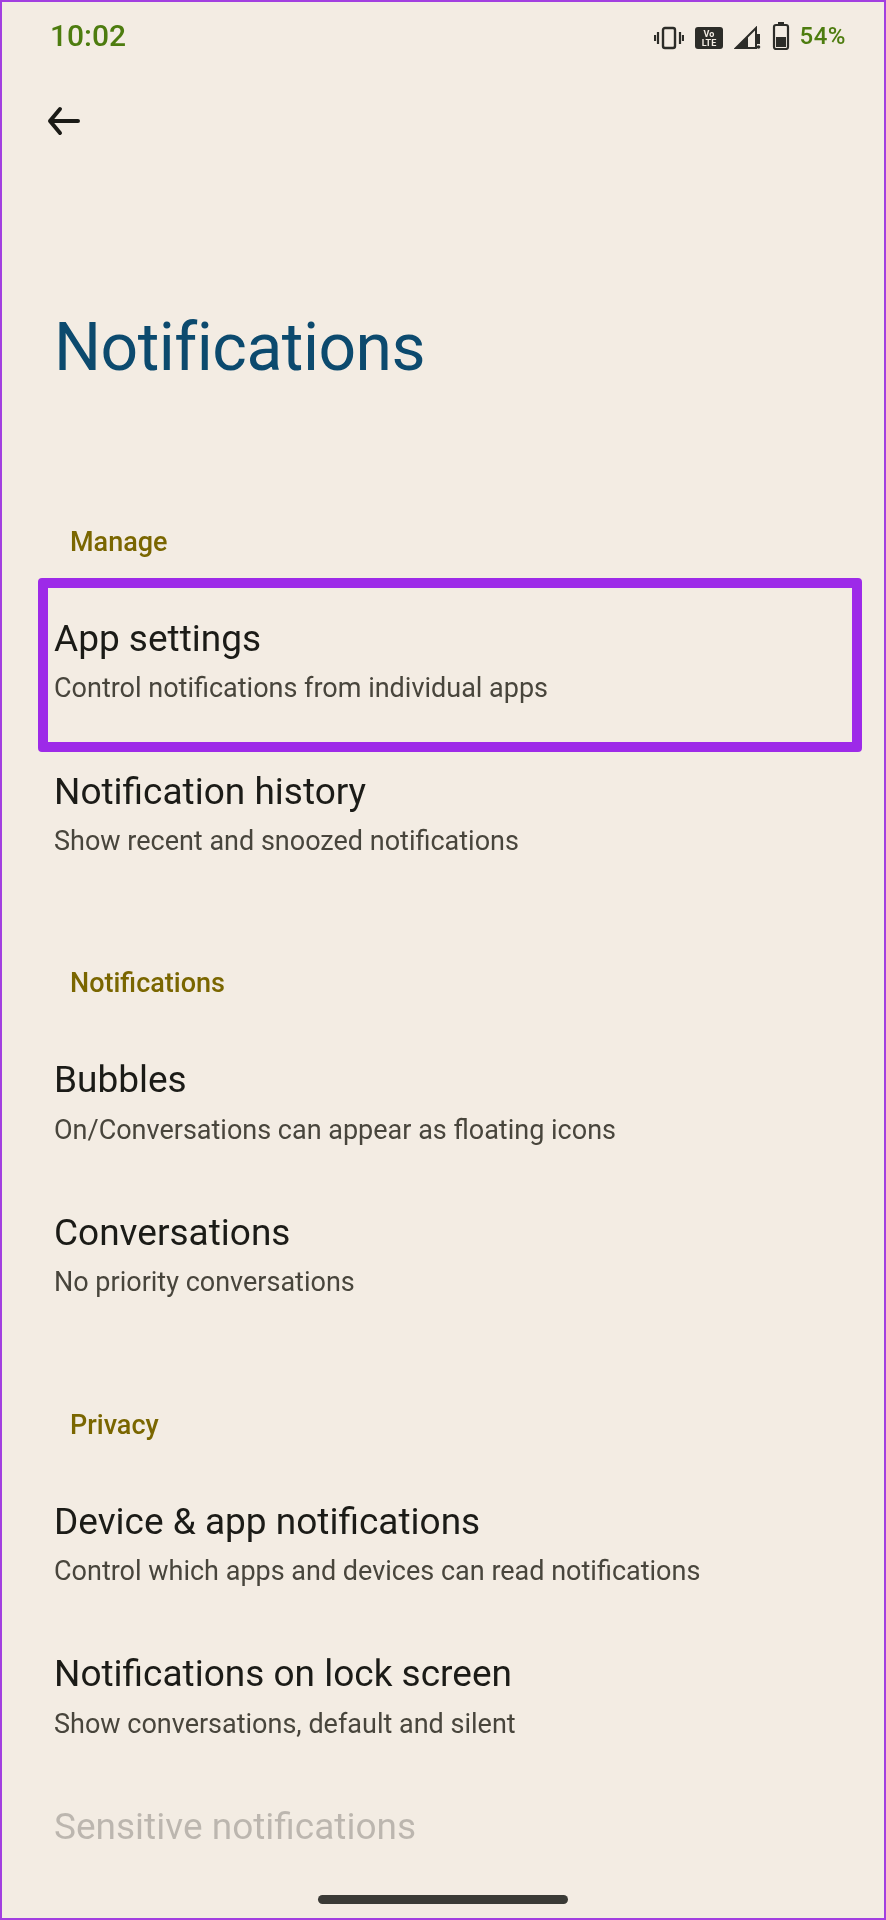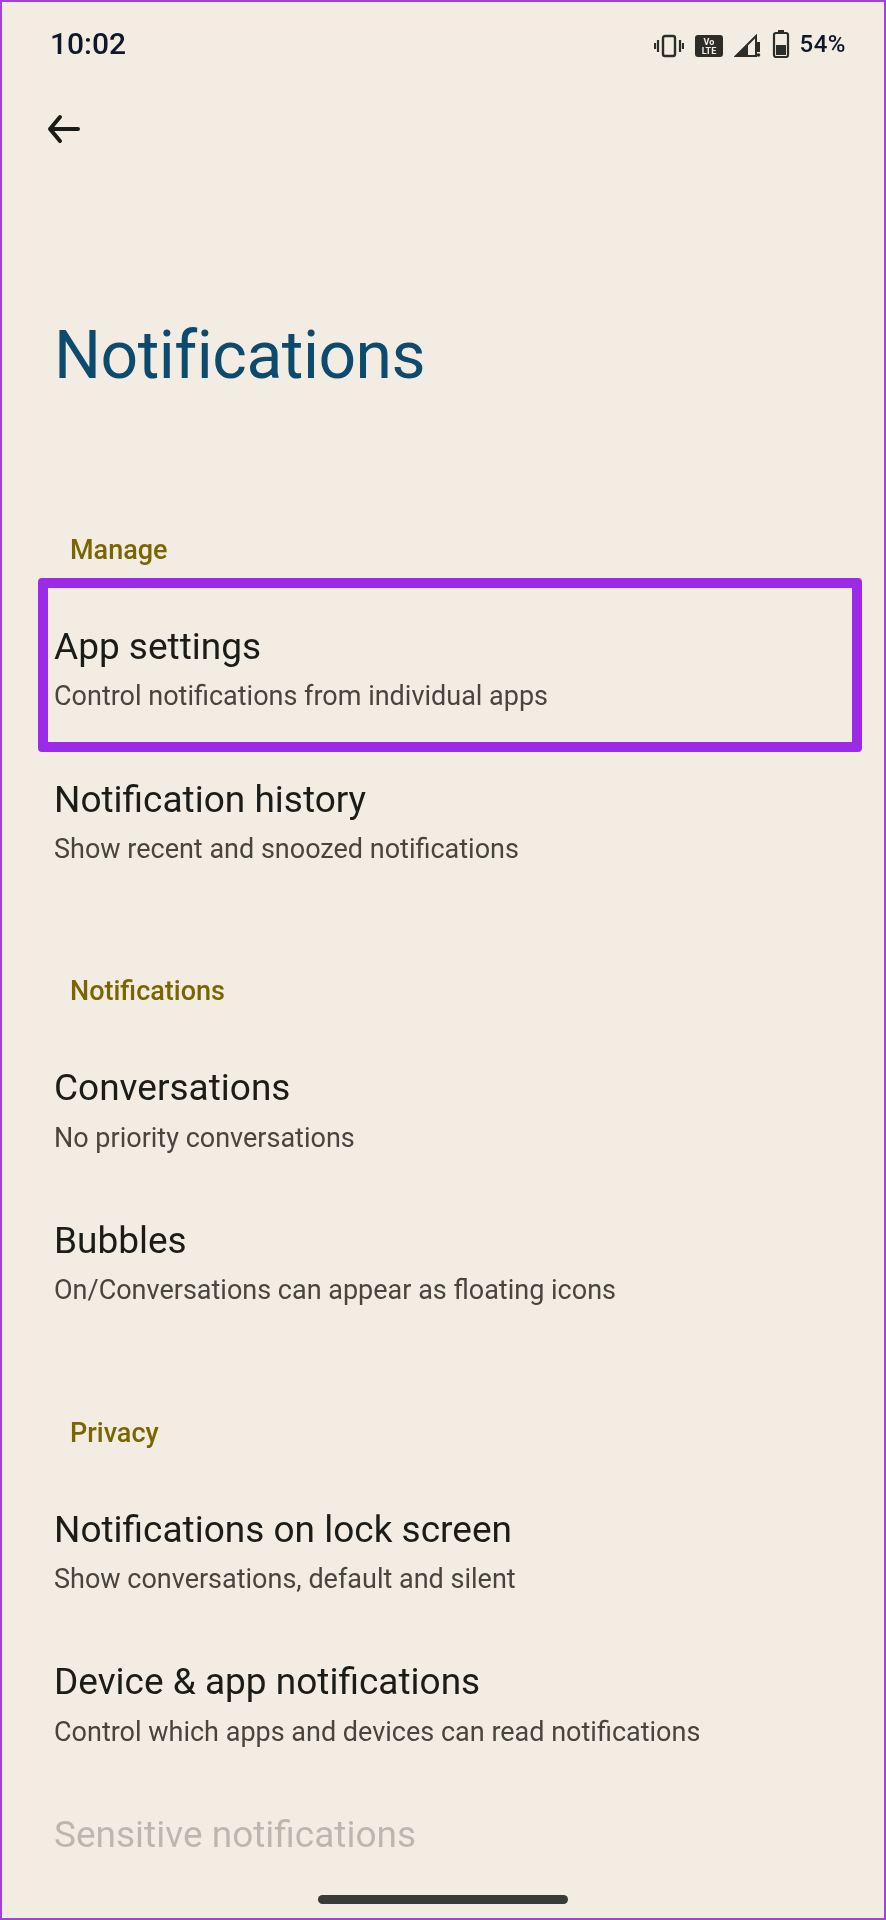--- a/index.html
+++ b/index.html
@@ -10,24 +10,24 @@
     color: #1b1b17;
     position: relative;
     border: 2px solid #a23fe0;
     overflow: hidden;
   }
   
   .status-bar {
     display: flex;
     justify-content: space-between;
     align-items: center;
-    padding: 24px 38px 10px 48px;
+    padding: 16px 38px 10px 48px;
     font-size: 30px;
     font-weight: 500;
-    color: #0f172a;
+    color: #4d7c0f;
   }
   .status-right {
     display: flex;
     align-items: flex-end;
     gap: 10px;
   }
   .status-right .icon-slot { display:inline-flex; align-items:center; justify-content:center; }
   .battery-text { font-size: 24px; letter-spacing: 0.5px; }
 
   
@@ -160,45 +160,45 @@
     <div class="item-sub">Show recent and snoozed notifications</div>
   </div>
 </div>
 
 <div class="section-gap"></div>
 
 <div>
   <div class="section-label">Notifications</div>
 
   <div class="item">
+    <div class="item-title">Bubbles</div>
+    <div class="item-sub">On/Conversations can appear as floating icons</div>
+  </div>
+
+  <div class="item">
     <div class="item-title">Conversations</div>
     <div class="item-sub">No priority conversations</div>
   </div>
-
-  <div class="item">
-    <div class="item-title">Bubbles</div>
-    <div class="item-sub">On/Conversations can appear as floating icons</div>
-  </div>
 </div>
 
 <div class="section-gap"></div>
 
 <div>
   <div class="section-label">Privacy</div>
 
   <div class="item">
+    <div class="item-title">Device &amp; app notifications</div>
+    <div class="item-sub">Control which apps and devices can read notifications</div>
+  </div>
+
+  <div class="item">
     <div class="item-title">Notifications on lock screen</div>
     <div class="item-sub">Show conversations, default and silent</div>
   </div>
 
-  <div class="item">
-    <div class="item-title">Device &amp; app notifications</div>
-    <div class="item-sub">Control which apps and devices can read notifications</div>
-  </div>
-
   <div class="partial-item">
     <div class="item-title" style="opacity:.25">Sensitive notifications</div>
   </div>
 </div>
 
 <div class="highlight-box" id="hl" style="left: 36px; top: 576px; width: 824px; height: 174px;"></div>
 
 <div class="nav-handle"></div>
 
 </body></html>

